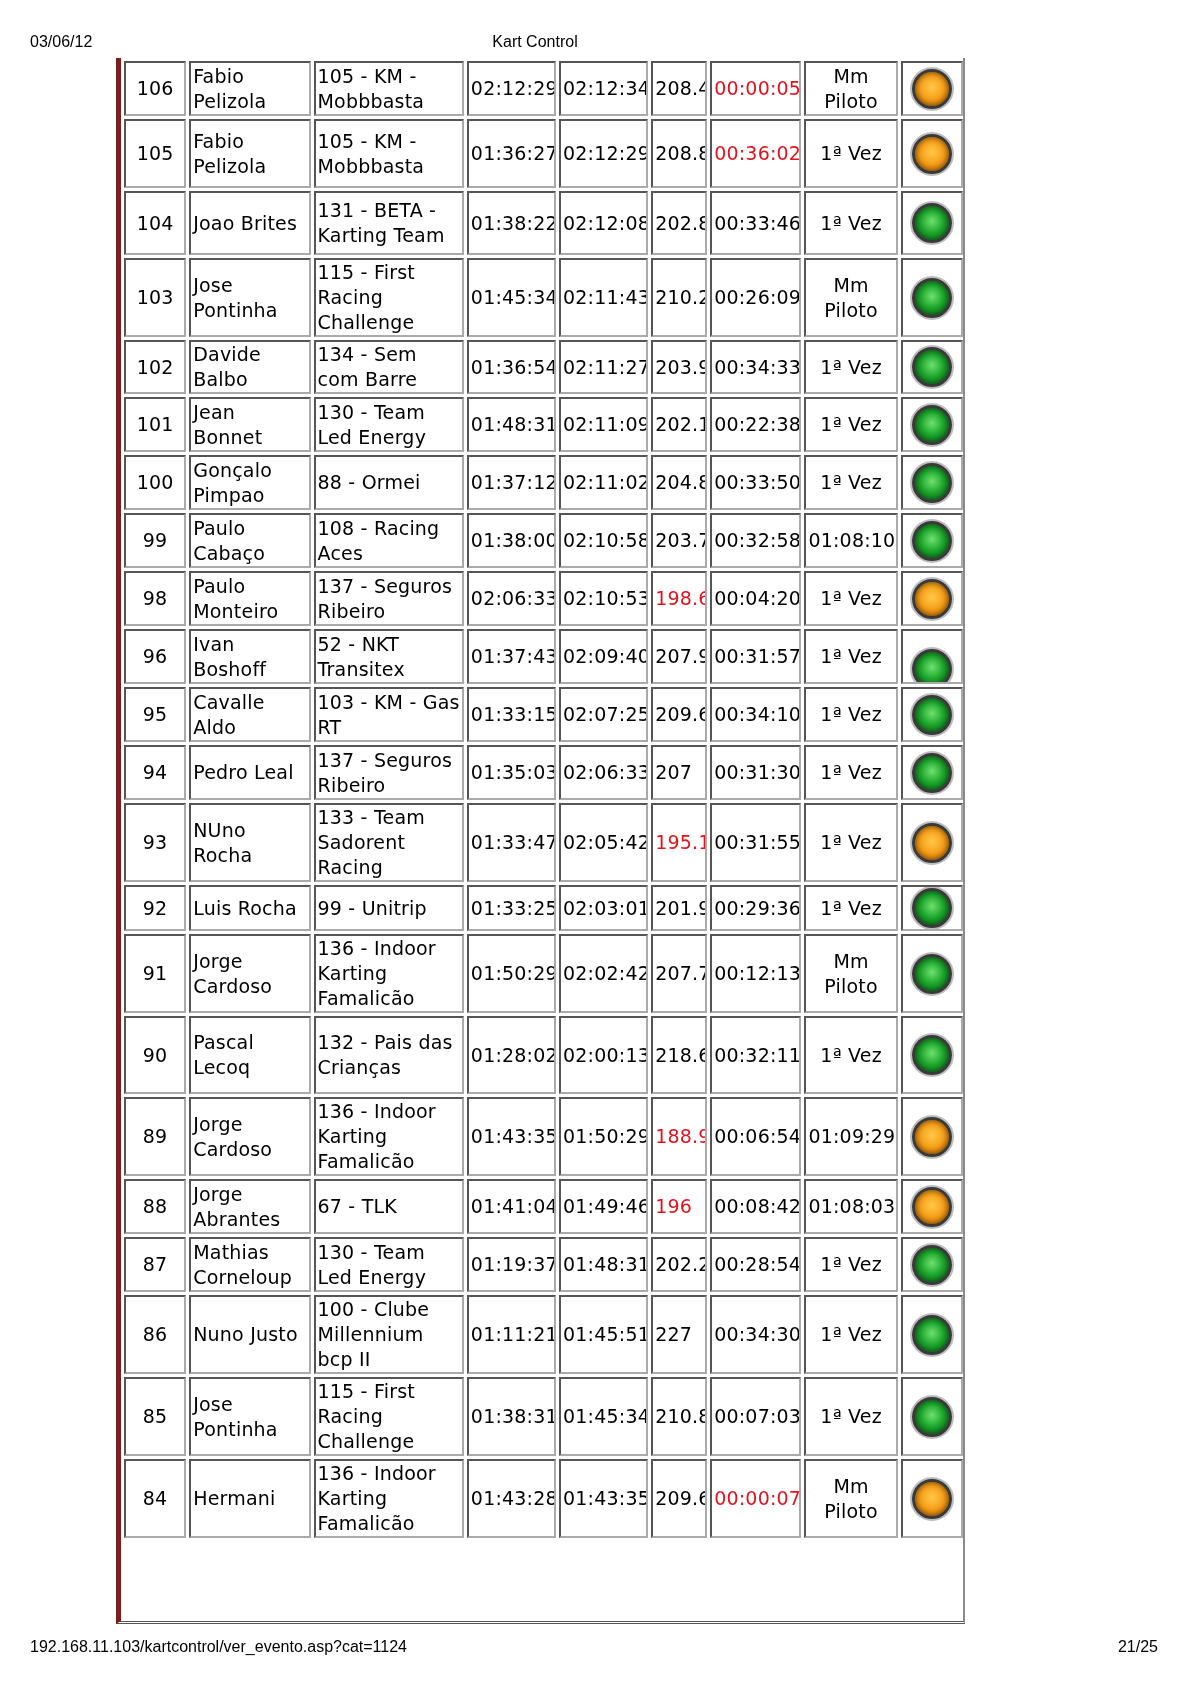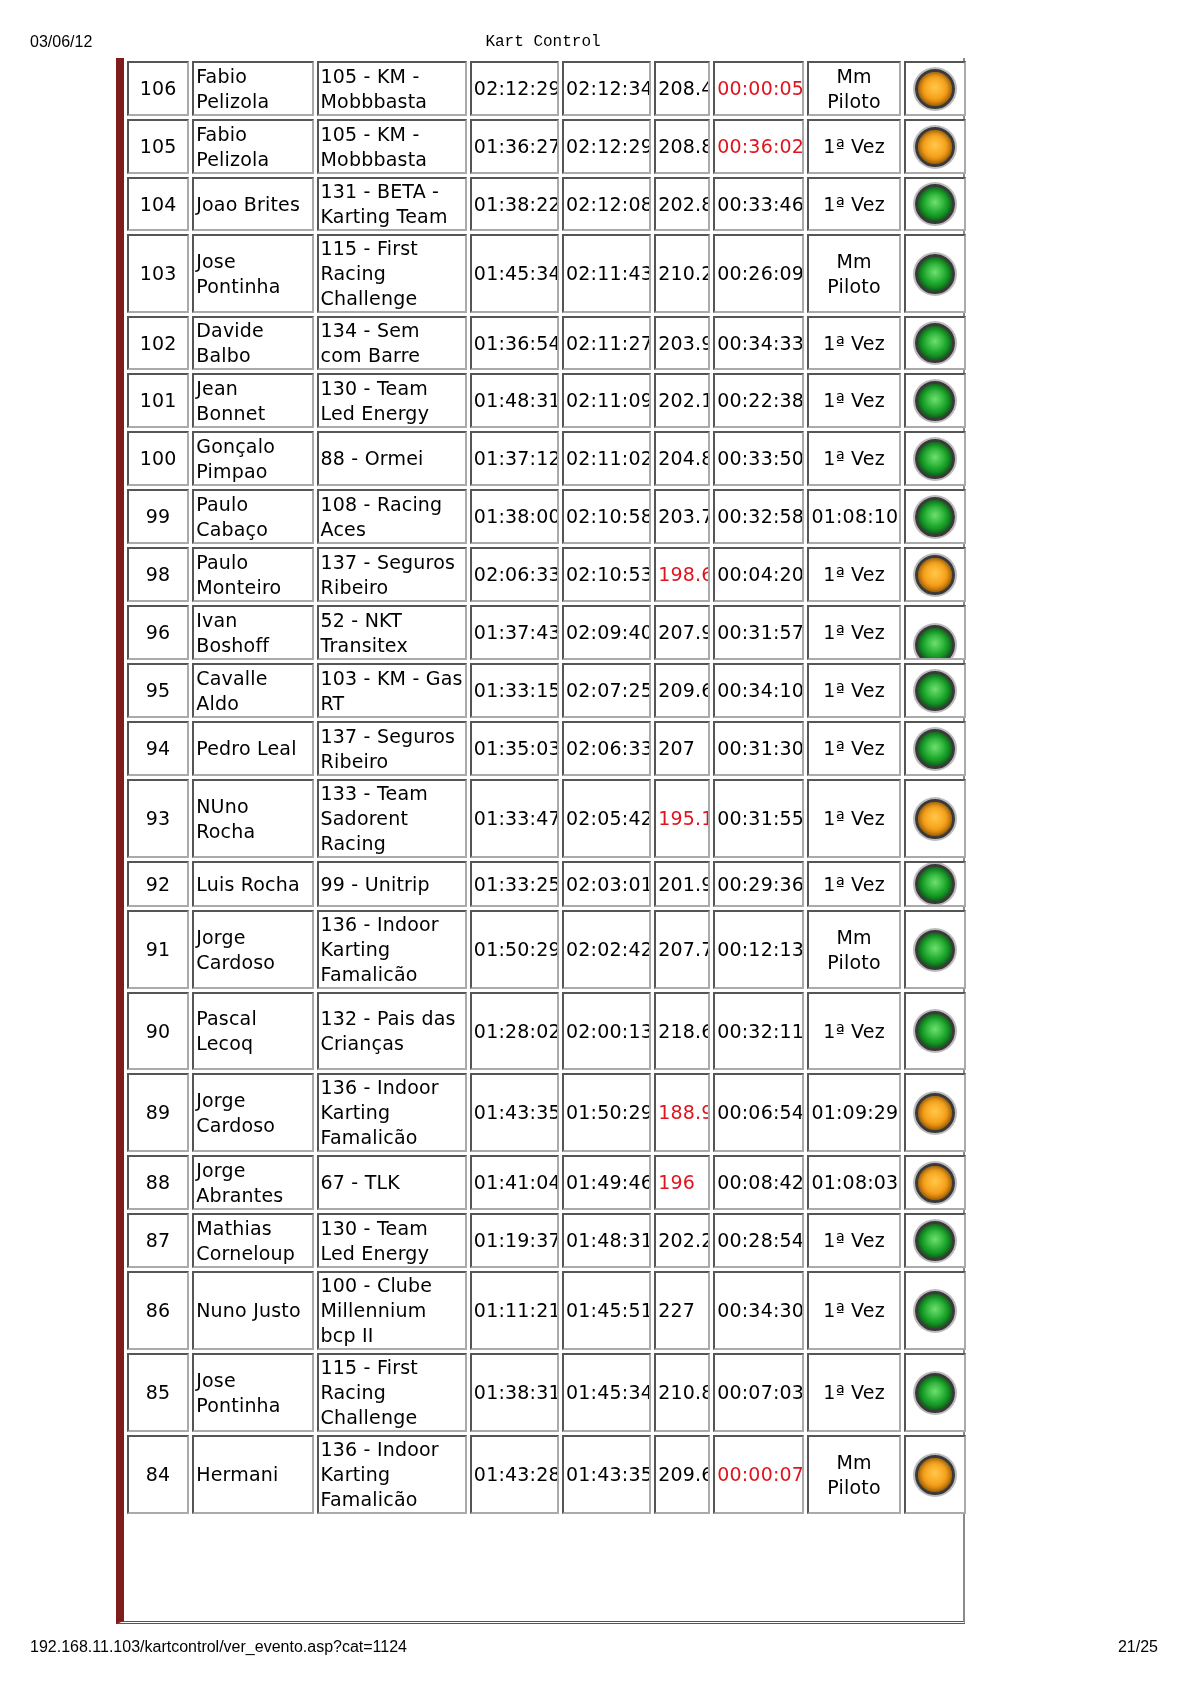--- a/index.html
+++ b/index.html
@@ -1,23 +1,23 @@
 <!DOCTYPE html>
 <html><head>
 <meta charset="utf-8">
 <style>
   html, body { margin: 0; padding: 0; background: #ffffff; }
   body { width: 1190px; height: 1684px; position: relative; overflow: hidden; font-family: "DejaVu Sans", sans-serif; color: #000; }
   .page-header-date { position: absolute; left: 30px; top: 33px; font-family: "Liberation Sans", sans-serif; font-size: 16px; }
-  .page-header-title { position: absolute; left: 0; width: 1070px; top: 33px; text-align: center; font-family: Liberation Mono, monospace; font-size: 16px; padding-left: 8px; }
+  .page-header-title { position: absolute; left: 0; width: 1070px; top: 33px; text-align: center; font-family: Liberation Sans, sans-serif; font-size: 16px; }
   .page-footer-url { position: absolute; left: 30px; top: 1638px; font-family: "Liberation Sans", sans-serif; font-size: 16px; }
   .page-footer-num { position: absolute; right: 32px; top: 1638px; font-family: "Liberation Sans", sans-serif; font-size: 16px; }
 
   .table-wrap { position: absolute; left: 116px; top: 58px; width: 849px; height: 1566px;
-                border-left: 8px solid #7f1d1d; border-right: 2px solid #8a8a8a; border-bottom: 3px double #555; box-sizing: border-box; }
+                border-left: 5px solid #7f1d1d; border-right: 2px solid #8a8a8a; border-bottom: 3px double #555; box-sizing: border-box; }
   table.results { border-collapse: separate; border-spacing: 3px; width: 845px; table-layout: fixed; margin-top: 0; }
   table.results td { border: 2px solid; border-color: #555 #aaa #aaa #555; border-style: solid; padding: 0 2px; font-size: 19px; line-height: 25px; letter-spacing: 0.2px; vertical-align: middle; overflow: hidden; white-space: normal; background: #fff; }
   td.c-num { text-align: center; }
   td.c-name, td.c-team { text-align: left; }
   td.c-t1, td.c-t2, td.c-gap { text-align: left; padding-left: 1px; }
   td.c-speed { text-align: left; padding-left: 1px; }
   td.c-obs { text-align: center; white-space: nowrap; }
   td.c-led { text-align: center; padding: 0; }
   .red { color: #e0141e; }
   .led { display: inline-block; width: 40px; height: 40px; border-radius: 50%; box-sizing: border-box;
@@ -51,32 +51,32 @@
           <td class="c-num">106</td>
           <td class="c-name">Fabio Pelizola</td>
           <td class="c-team">105 - KM - Mobbbasta</td>
           <td class="c-t1">02:12:29</td>
           <td class="c-t2">02:12:34</td>
           <td class="c-speed">208.4</td>
           <td class="c-gap red">00:00:05</td>
           <td class="c-obs">Mm Piloto</td>
           <td class="c-led"><span class="led orange"></span></td>
         </tr>
-        <tr style="height: 55px;">
+        <tr style="height: 69px;">
           <td class="c-num">105</td>
           <td class="c-name">Fabio Pelizola</td>
           <td class="c-team">105 - KM - Mobbbasta</td>
           <td class="c-t1">01:36:27</td>
           <td class="c-t2">02:12:29</td>
           <td class="c-speed">208.8</td>
           <td class="c-gap red">00:36:02</td>
           <td class="c-obs">1ª Vez</td>
           <td class="c-led"><span class="led orange"></span></td>
         </tr>
-        <tr style="height: 54px; margin-left: 48px;">
+        <tr style="height: 64px; margin-left: 48px;">
           <td class="c-num">104</td>
           <td class="c-name">Joao Brites</td>
           <td class="c-team">131 - BETA - Karting Team</td>
           <td class="c-t1">01:38:22</td>
           <td class="c-t2">02:12:08</td>
           <td class="c-speed">202.8</td>
           <td class="c-gap">00:33:46</td>
           <td class="c-obs">1ª Vez</td>
           <td class="c-led"><span class="led green"></span></td>
         </tr>

